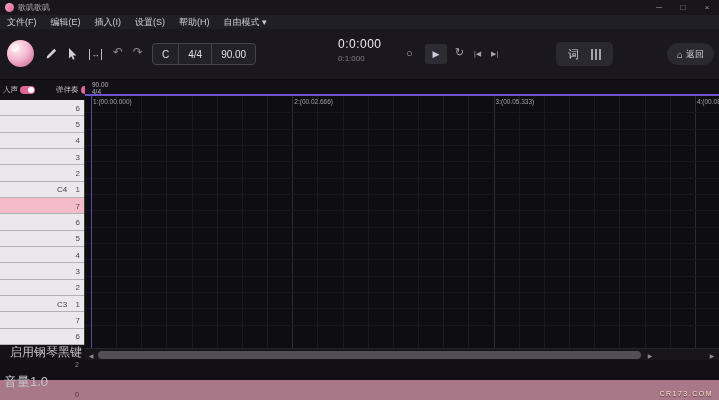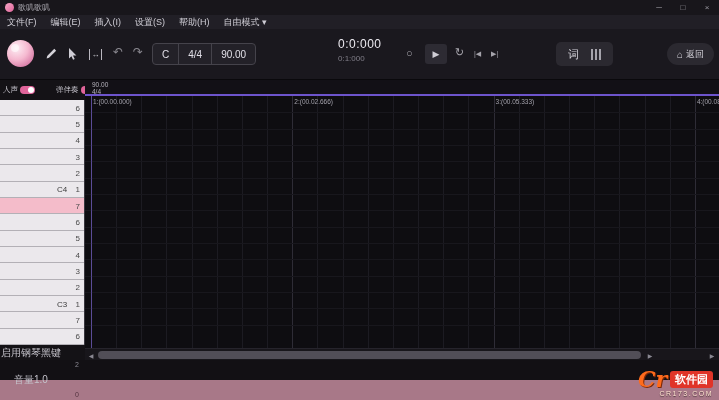--- a/index.html
+++ b/index.html
@@ -53,21 +53,21 @@
   .toggle-group { display:flex; align-items:center; gap:2px; }
   .toggle-label { font-size:7.5px; color:#c5c3cb; white-space:nowrap; }
   .pill { width:15px; height:8px; border-radius:4px; background:#3a383e; position:relative; display:inline-block; flex:none; }
   .pill.on { background:#e0649a; }
   .knob { position:absolute; right:1px; top:1px; width:6px; height:6px; border-radius:50%; background:#fff; }
   .piano { position:absolute; top:100px; left:0; width:85px; height:245px; border-right:1px solid #39373f; }
   .piano-key { height:16.333px; background:#ebe8ec; border-bottom:1px solid #b3b0b6; position:relative; }
   .piano-key.highlight { background:#f4bcca; }
   .piano-key .octave { position:absolute; left:13px; top:50%; transform:translateY(-50%); font-size:8px; color:#3a3a3a;margin-left:44px; }
   .piano-key .num { position:absolute; right:4px; top:50%; transform:translateY(-50%); font-size:8px; color:#4a4a4a; }
-  .option-row { position:absolute; top:345px; left:0; width:85px; height:15px; background:#141216; display:flex; align-items:center; padding-left:1px; font-size:10px; color:#c5c3cb; white-space:nowrap; }
+  .option-row { position:absolute; top:345px; left:0; width:85px; height:15px; background:#141216; display:flex; align-items:center; padding-left:10px; font-size:12px; color:#c5c3cb; white-space:nowrap; }
 
   
   .ruler { position:absolute; top:80px; left:85px; right:0; height:16px; background:#121016; border-bottom:2px solid #6d54cc; }
   .ruler-tempo { position:absolute; left:7px; top:1px; font-size:6.5px; line-height:7px; color:#b5b3bd; }
   .grid { position:absolute; top:96px; left:85px; right:0; height:252px; background:#0e0d11; overflow:hidden; }
   .vline { position:absolute; top:0; bottom:0; width:1px; background:#1c1b22; }
   .vline.major { background:#2e2c36; }
   .hline { position:absolute; left:0; right:0; height:1px; background:#18171d; }
   .playhead { position:absolute; top:0; bottom:0; left:6px; width:1px; background:#7a63d8; opacity:.6; }
   .ruler-markers { position:absolute; inset:0; }
@@ -79,21 +79,21 @@
   .sa-left { left:1px; }
   .sa-right { left:560px; }
   .sa-right2 { right:2px; }
   .scroll-thumb { position:absolute; left:13px; top:2px; width:543px; height:8px; border-radius:4px; background:#514e57; }
 
   
   .lane { position:absolute; top:360px; left:0; right:0; height:40px; background:#121014; }
   .lane-fill { position:absolute; left:0; right:0; bottom:0; height:20px; background:#a87888; }
   .lane-labels { position:absolute; left:0; top:0; width:85px; height:100%; z-index:2; }
   .lane-max { position:absolute; right:6px; top:1px; font-size:7px; color:#8a8892; }
-  .lane-title { position:absolute; left:14px; top:13px; font-size:10px; color:#c5c3cb; }
+  .lane-title { position:absolute; left:4px; top:13px; font-size:13px; color:#c5c3cb; }
   .lane-min { position:absolute; right:6px; bottom:2px; font-size:7px; color:#53333f; }
 
   
   .watermark { position:absolute; right:6px; bottom:3px; text-align:right; z-index:10; }
   .wm-row { display:flex; align-items:center; justify-content:flex-end; gap:3px; }
   .wm-cr { font-family:"DejaVu Serif",serif; font-style:italic; font-weight:bold; font-size:22px; line-height:20px; color:#ff6b1c; text-shadow:1px 1px 0 #7e2a08; }
   .wm-site { background:#e03428; color:#fff; font-size:11px; font-weight:bold; padding:1px 5px; border-radius:3px; }
   .wm-domain { font-size:7px; letter-spacing:1.5px; color:#ffe2cf; margin-top:1px; text-shadow:0 1px 1px rgba(0,0,0,.6); }
 </style>
 </head>
@@ -322,20 +322,16 @@
   <div class="lane">
     <div class="lane-fill"></div>
     <div class="lane-labels">
       <span class="lane-max">2</span>
       <span class="lane-title">音量1.0</span>
       <span class="lane-min">0</span>
     </div>
   </div>
 
   <div class="watermark">
-    <div class="wm-row">
-      <span class="wm-cr">Cr</span>
-      <span class="wm-site">软件园</span>
-    </div>
     <div class="wm-domain">CR173.COM</div>
   </div>
 
 </div>
 
 </body></html>

